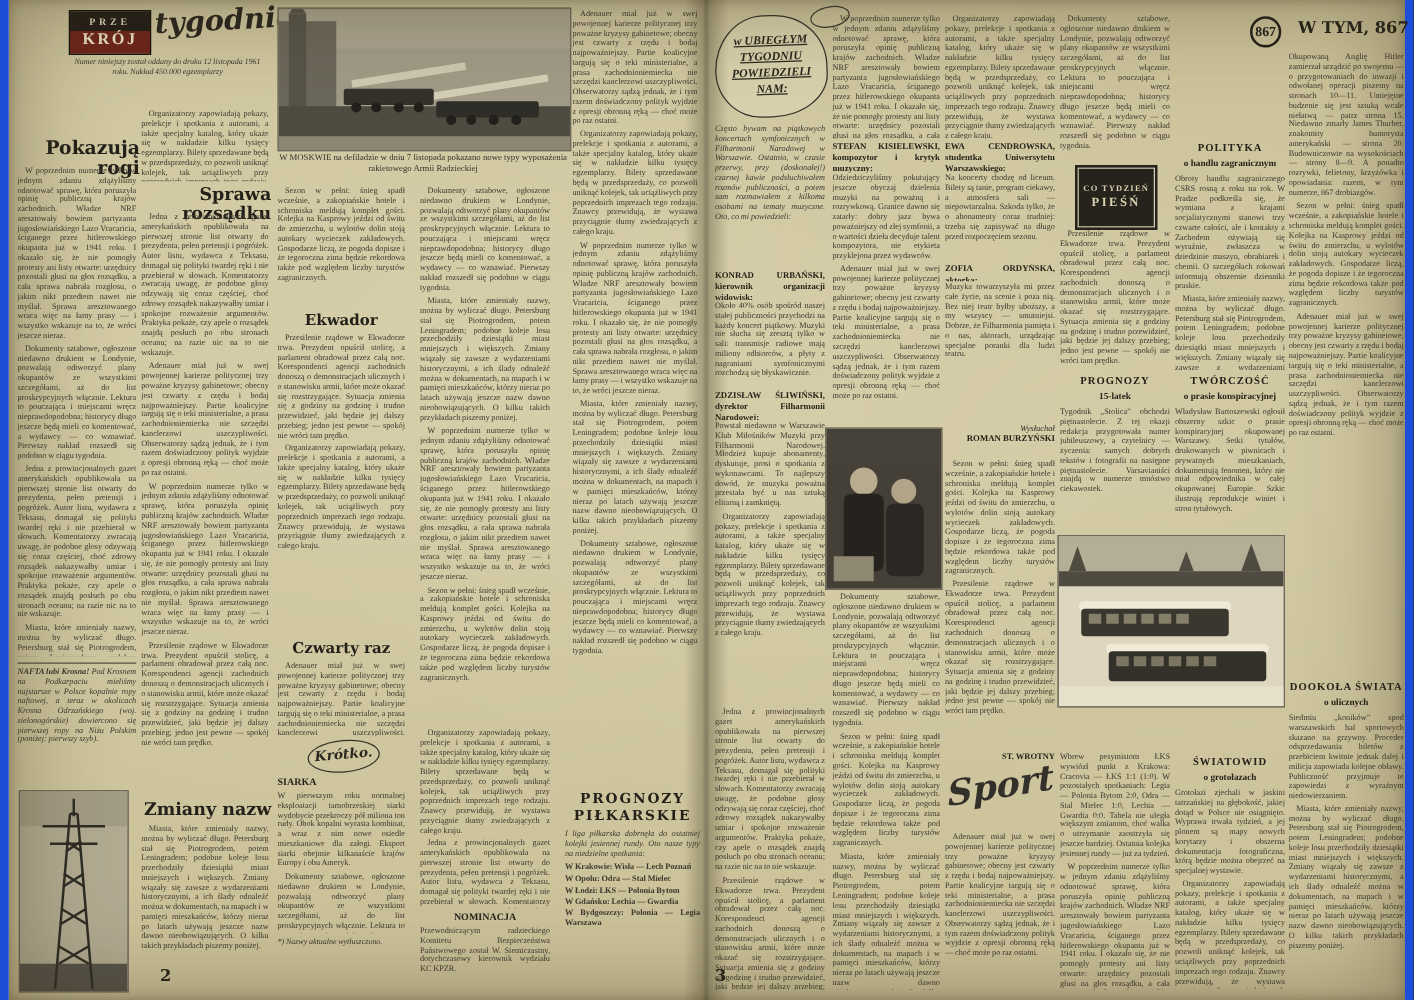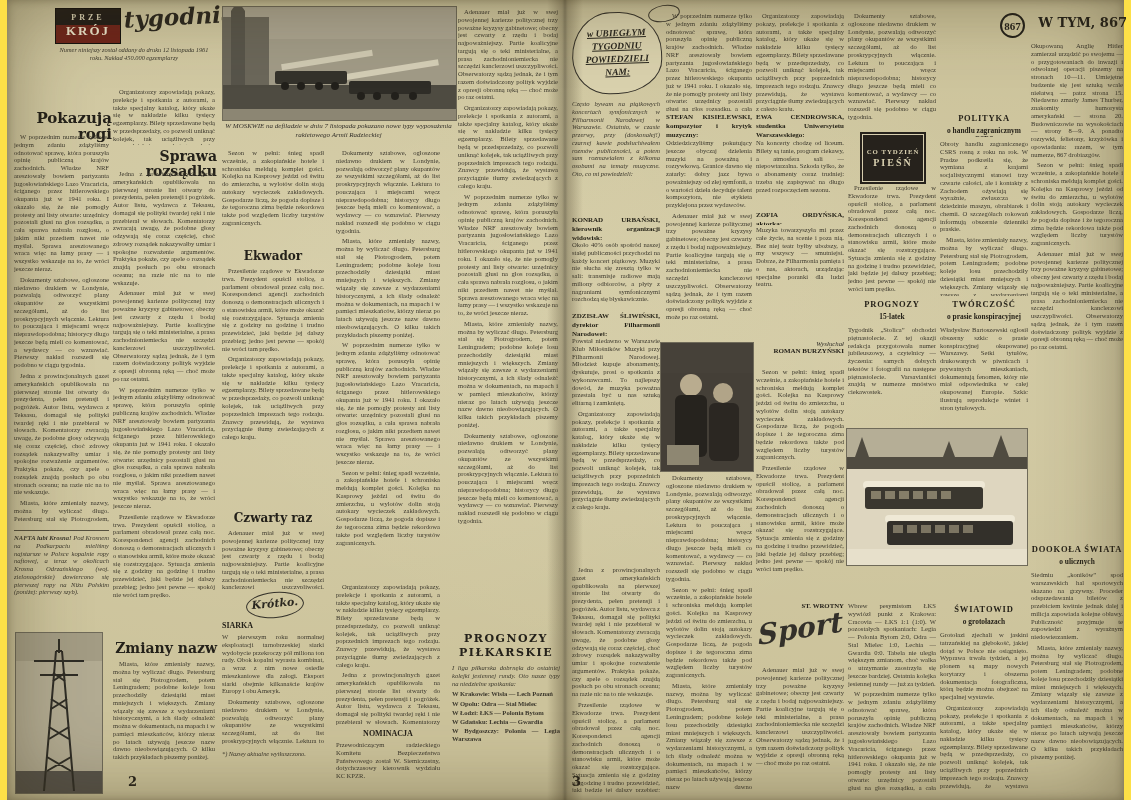--- a/index.html
+++ b/index.html
@@ -1,34 +1,34 @@
 <!DOCTYPE html>
 <html><head>
 <meta charset="utf-8">
 <style>
   html,body{margin:0;padding:0;background:#12100d;}
-  .stage{position:relative;width:1131px;height:800px;overflow:hidden;background:#fde047;
+  .stage{position:relative;width:1131px;height:800px;overflow:hidden;background:#1d4ed8;
          font-family:"Liberation Serif",serif;}
   .paper{position:absolute;left:7px;top:0;width:1117px;height:800px;
          background:
            radial-gradient(ellipse at 28% 35%, rgba(255,250,225,.20), rgba(0,0,0,0) 60%),
            radial-gradient(ellipse at 78% 45%, rgba(255,250,225,.14), rgba(0,0,0,0) 55%),
            #ccc39b;}
   .abs{position:absolute;}
   .gutter{position:absolute;left:547px;top:0;width:36px;height:800px;pointer-events:none;
           background:linear-gradient(90deg,rgba(0,0,0,0) 0%,rgba(58,48,26,.30) 42%,rgba(28,22,10,.42) 50%,rgba(58,48,26,.30) 58%,rgba(0,0,0,0) 100%);}
   .vign{position:absolute;left:7px;top:0;width:1117px;height:800px;pointer-events:none;
         box-shadow:inset 0 0 80px rgba(62,50,22,.45), inset 0 0 10px rgba(40,32,12,.35);}
   .gk{font-size:6.6px;line-height:1.18;text-align:justify;color:#3c382d;overflow:hidden;word-spacing:-.2px;}
   .gk p{margin:0 0 3px;text-indent:6px;}
   .gk p.noind{text-indent:0;}
   .it{font-style:italic;}
   .hl{font-weight:bold;color:#24211a;font-family:"DejaVu Serif",serif;line-height:1.05;text-align:right;}
   .ctr{text-align:center;}
-  .cap{font-size:7px;font-style:italic;text-align:center;color:#34302a;line-height:1.3;overflow:hidden;}
+  .cap{font-size:7px;text-align:center;color:#34302a;line-height:1.3;overflow:hidden;}
   .capj{font-size:7px;font-style:italic;font-weight:600;text-align:justify;color:#2e2b24;line-height:1.3;overflow:hidden;}
   .spk{font-size:7px;font-weight:bold;color:#272419;line-height:1.3;text-align:justify;overflow:hidden;}
   .sec-h{font-size:8.5px;font-weight:bold;letter-spacing:.8px;text-align:center;color:#262219;overflow:hidden;}
   .sec-s{font-size:7.4px;font-weight:bold;text-align:center;color:#262219;overflow:hidden;}
   .photo{overflow:hidden;border:1px solid #6f6a59;background:#97917d;}
   .photo svg{display:block;width:100%;height:100%;}
   .logo{background:linear-gradient(180deg,#221d18 0 46%,#6e241a 46% 100%);
         display:flex;flex-direction:column;align-items:center;justify-content:center;gap:1px;
         border:1px solid #14110e;}
   .logo .l1{font-size:8px;letter-spacing:3px;color:#ddd4b6;font-weight:bold;}

